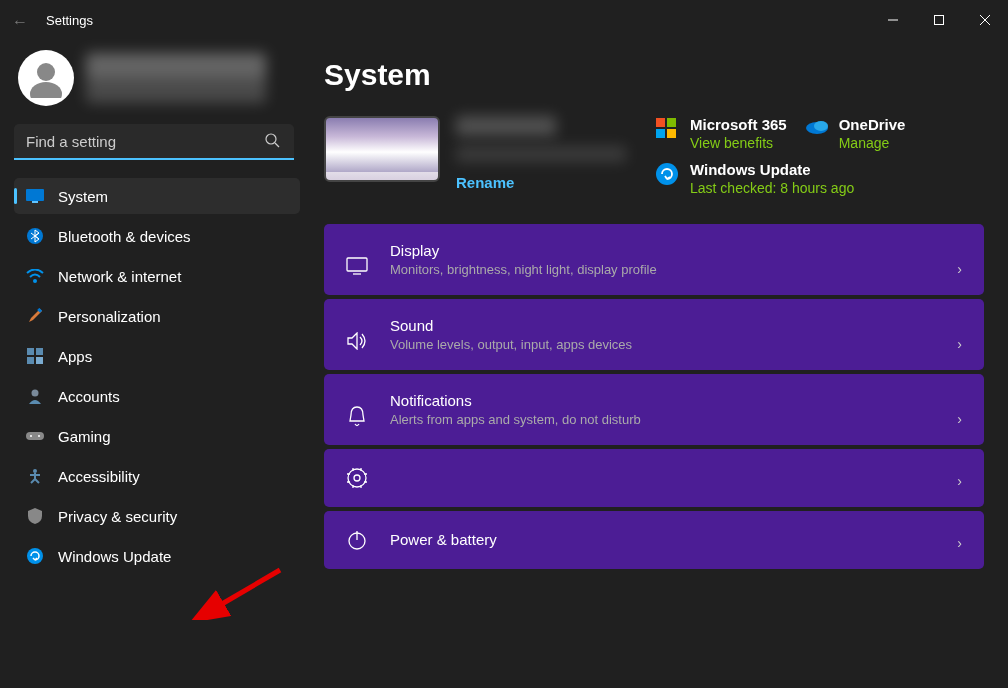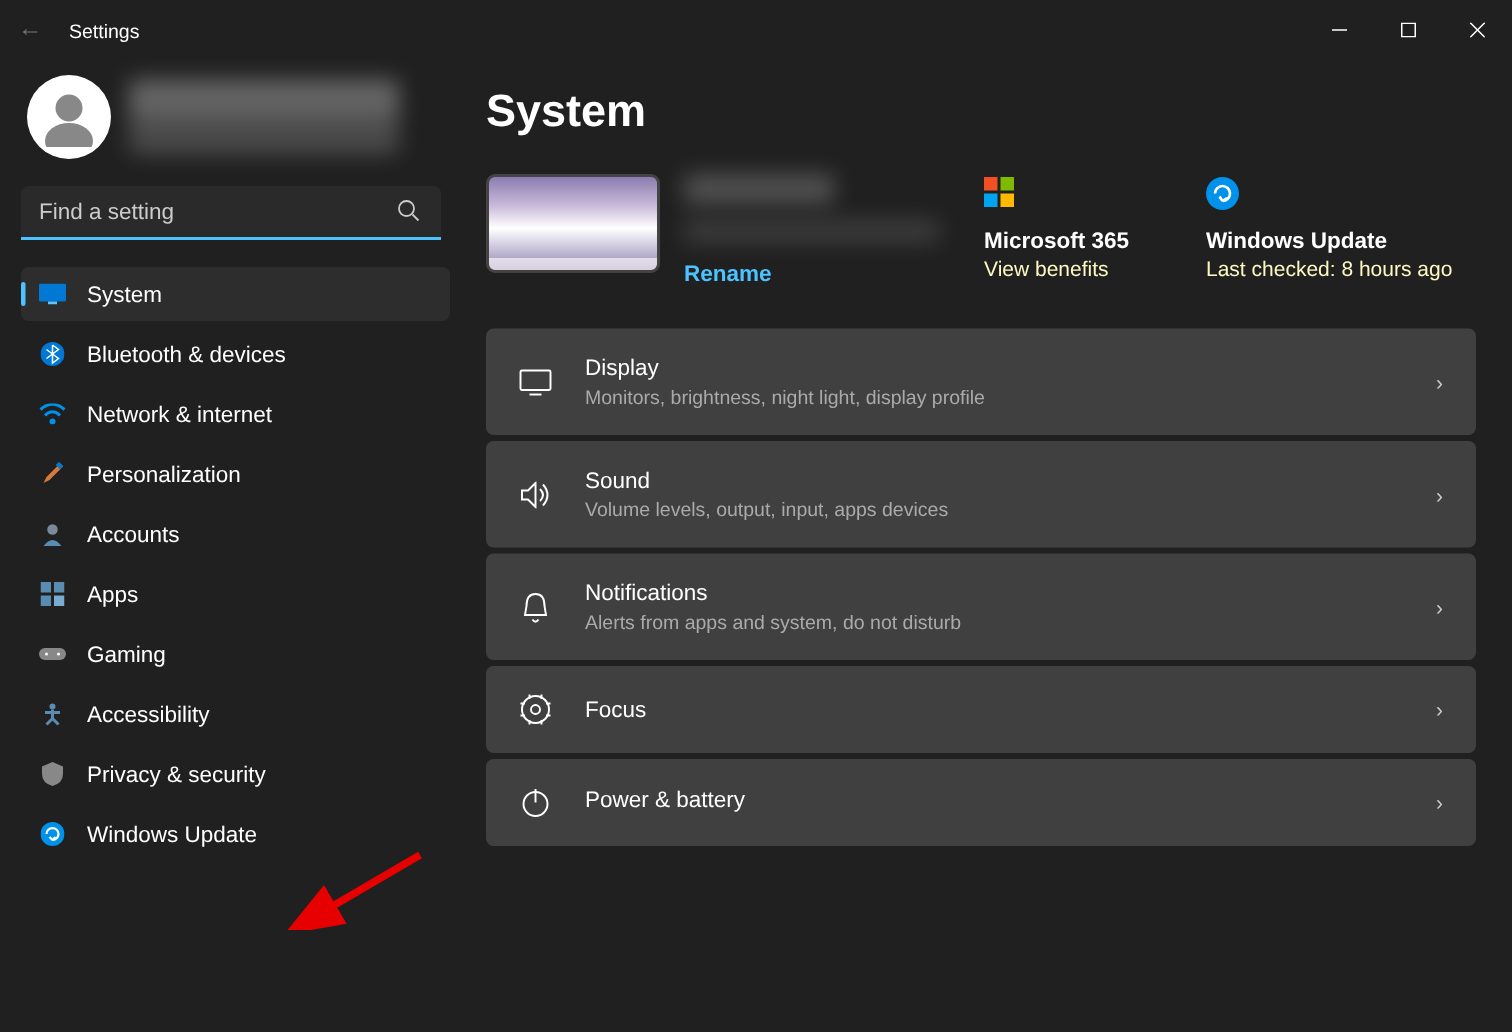--- a/index.html
+++ b/index.html
@@ -36,28 +36,28 @@
 .info-row { display: flex; gap: 30px; margin-bottom: 28px; align-items: flex-start; }
 .device-block { display: flex; gap: 16px; font-weight: bold; }
 .device-thumb { width: 116px; height: 66px; border-radius: 6px; border: 2px solid #444; background: linear-gradient(180deg, #8a7db0 0%, #c8b8d8 30%, #fff 55%, #d8d0e0 100%); position: relative; overflow:hidden;}
 .device-thumb::after{content:'';position:absolute;bottom:8px;left:0;right:0;height:20px;background:linear-gradient(#fff,#b0a8c8);}
 .device-text { display: flex; flex-direction: column; gap: 6px; }
 .device-name { filter: blur(7px); width: 100px; height: 20px; background: #999; opacity:0.4; border-radius:3px;}
 .device-sub { filter: blur(7px); width: 170px; height: 16px; background: #666; opacity:0.4;border-radius:3px;margin-top:4px; }
 .rename { color: #4cc2ff; font-size: 15px; margin-top: 6px; }
 
 .cards { display: flex; flex-wrap: wrap; gap: 10px 18px; flex: 1; align-content: flex-start; }
-.card { display: flex; gap: 12px; align-items: flex-start; min-width: 130px; flex-direction: column; }
+.card { display: flex; gap: 12px; align-items: flex-start; min-width: 130px; }
 .card-icon { width: 22px; height: 22px; margin-top: 2px; flex-shrink:0; }
 .card-title { font-size: 15px; font-weight: 600; }
-.card-sub { font-size: 14px; color: #fef9c3; margin-top: 2px; }
+.card-sub { font-size: 14px; color: #84cc16; margin-top: 2px; }
 .card-wide { min-width: 170px; }
 
 .settings-list { display: flex; flex-direction: column; gap: 4px; }
-.setting-item { display: flex; align-items: center; gap: 22px; background: #404040; border-radius: 5px; padding: 18px 22px; cursor: pointer; }
+.setting-item { display: flex; align-items: flex-end; gap: 22px; background: #4c1d95; border-radius: 5px; padding: 18px 22px; cursor: pointer; }
 .setting-icon { width: 22px; height: 22px; display: flex; align-items: center; justify-content: center; color: #fff; flex-shrink:0;}
 .setting-text { flex: 1; }
 .setting-title { font-size: 15px; }
 .setting-sub { font-size: 13px; color: #aaa; margin-top: 3px; }
 .chevron { color: #ccc; font-size: 14px; }
 
 .arrow-annotation { position: absolute; left: 170px; top: 560px; pointer-events: none; }
 svg { display: block; }
 </style>
 </head>
@@ -142,36 +142,36 @@
             <svg width="16" height="16">
               <path d="M13 1 L15 3 L6 12 L2 14 L4 10 Z" fill="#d87a3a"></path>
               <rect x="11" y="1" width="4" height="3" fill="#0078d4" transform="rotate(45 13 2)"></rect>
             </svg>
           </span>
         <span>Personalization</span>
       </div>
       <div class="nav-item">
         <span class="nav-icon">
             <svg width="16" height="16">
-              <circle cx="8" cy="5" r="3.5" fill="#7a8a9a"></circle>
-              <path d="M2 16 Q8 8 14 16 Z" fill="#5a8bb0"></path>
-            </svg>
-          </span>
-        <span>Accounts</span>
-      </div>
-      <div class="nav-item">
-        <span class="nav-icon">
-            <svg width="16" height="16">
               <rect x="0" y="0" width="7" height="7" fill="#5a8bb0"></rect>
               <rect x="9" y="0" width="7" height="7" fill="#5a8bb0"></rect>
               <rect x="0" y="9" width="7" height="7" fill="#5a8bb0"></rect>
               <rect x="9" y="9" width="7" height="7" fill="#7aabd0"></rect>
             </svg>
           </span>
         <span>Apps</span>
+      </div>
+      <div class="nav-item">
+        <span class="nav-icon">
+            <svg width="16" height="16">
+              <circle cx="8" cy="5" r="3.5" fill="#7a8a9a"></circle>
+              <path d="M2 16 Q8 8 14 16 Z" fill="#5a8bb0"></path>
+            </svg>
+          </span>
+        <span>Accounts</span>
       </div>
       <div class="nav-item">
         <span class="nav-icon">
             <svg width="18" height="12">
               <rect x="0" y="2" width="18" height="8" rx="4" fill="#888"></rect>
               <circle cx="5" cy="6" r="1" fill="#fff"></circle>
               <circle cx="13" cy="6" r="1" fill="#fff"></circle>
             </svg>
           </span>
         <span>Gaming</span>
@@ -225,20 +225,32 @@
                 <rect x="11" y="0" width="9" height="9" fill="#7fba00"></rect>
                 <rect x="0" y="11" width="9" height="9" fill="#00a4ef"></rect>
                 <rect x="11" y="11" width="9" height="9" fill="#ffb900"></rect>
               </svg>
             </div>
           <div>
             <div class="card-title">Microsoft 365</div>
             <div class="card-sub">View benefits</div>
           </div>
         </div>
+        <div class="card">
+          <div class="card-icon">
+              <svg width="24" height="16">
+                <ellipse cx="12" cy="10" rx="11" ry="6" fill="#0078d4"></ellipse>
+                <ellipse cx="16" cy="8" rx="7" ry="5" fill="#28a8ea"></ellipse>
+              </svg>
+            </div>
+          <div>
+            <div class="card-title">OneDrive</div>
+            <div class="card-sub">Manage</div>
+          </div>
+        </div>
         <div class="card card-wide">
           <div class="card-icon">
               <svg width="22" height="22">
                 <circle cx="11" cy="11" r="11" fill="#0091ea"></circle>
                 <path d="M6 11 A5 5 0 1 1 11 16 M11 16 L9 13 M11 16 L14 14" stroke="#fff" stroke-width="1.8" fill="none"></path>
               </svg>
             </div>
           <div>
             <div class="card-title">Windows Update</div>
             <div class="card-sub">Last checked: 8 hours ago</div>
@@ -290,21 +302,20 @@
       </div>
       <div class="setting-item">
         <div class="setting-icon">
             <svg width="22" height="22" fill="none" stroke="#fff" stroke-width="1.3">
               <circle cx="11" cy="11" r="9"></circle>
               <circle cx="11" cy="11" r="3"></circle>
               <path d="M7 1 L7 4 M15 1 L15 4 M7 18 L7 21 M15 18 L15 21 M1 7 L4 7 M1 15 L4 15 M18 7 L21 7 M18 15 L21 15"></path>
             </svg>
           </div>
         <div class="setting-text">
-            <div class="setting-title">Focus</div>
           </div>
         <div class="chevron">›</div>
       </div>
       <div class="setting-item">
         <div class="setting-icon">
             <svg width="20" height="20" fill="none" stroke="#fff" stroke-width="1.3">
               <circle cx="10" cy="11" r="8"></circle>
               <line x1="10" y1="1" x2="10" y2="10"></line>
             </svg>
           </div>

